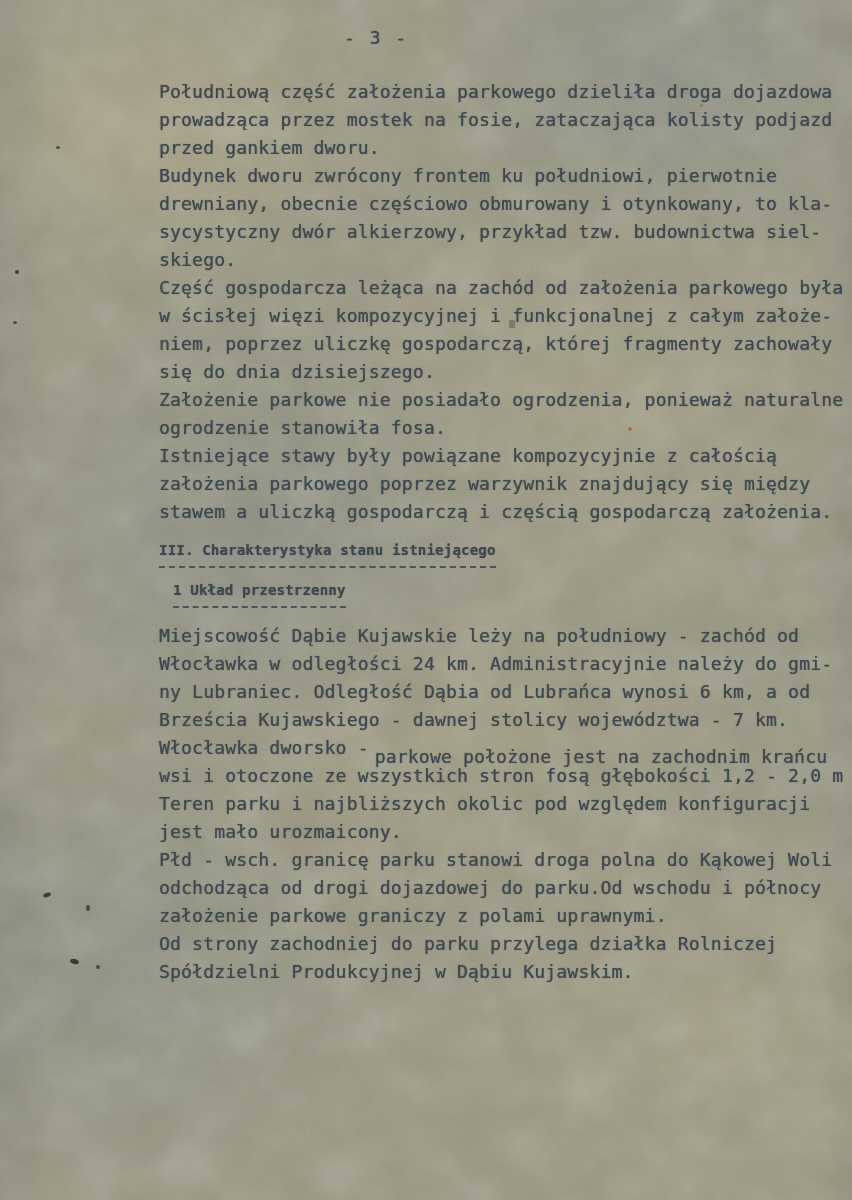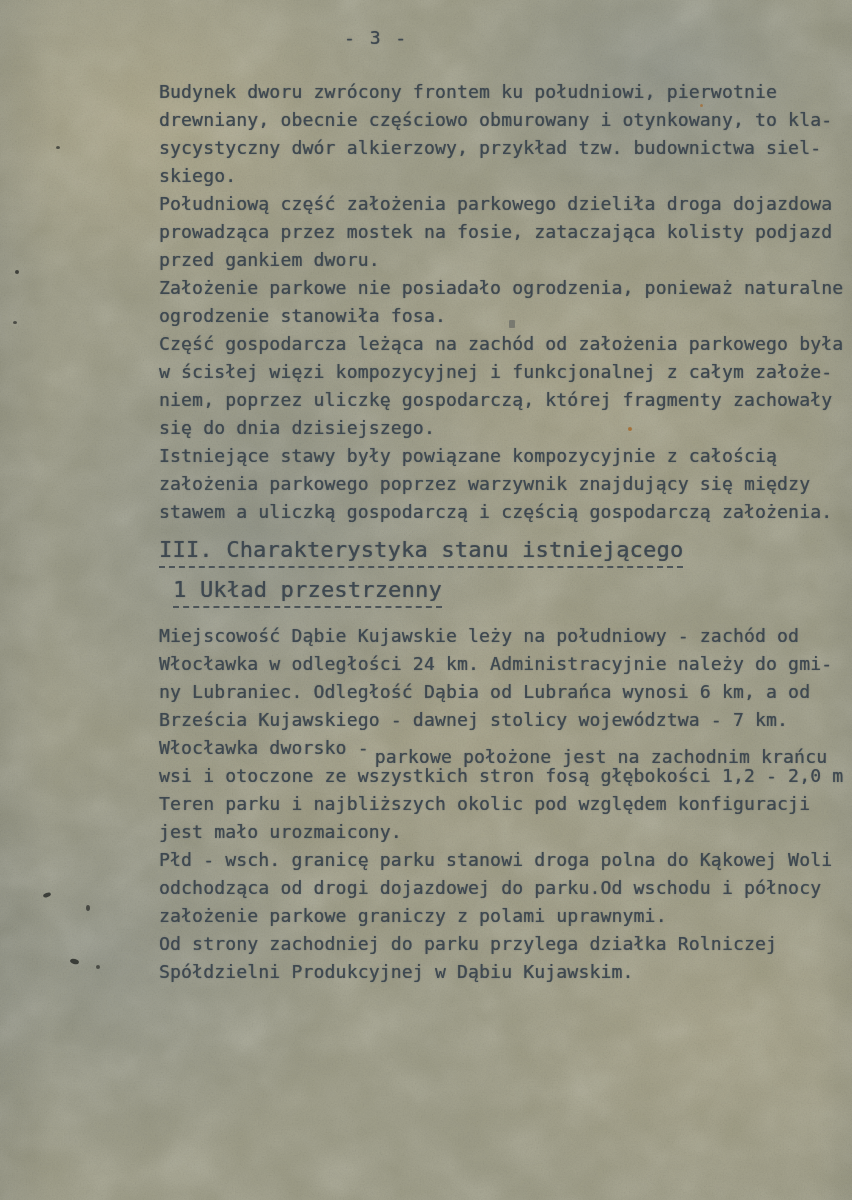--- a/index.html
+++ b/index.html
@@ -34,21 +34,21 @@
   }
   .body-text {
     position:absolute; left:159px; top:78px; width:694px;
     font-size:18px; line-height:28px; letter-spacing:0.2px;
   }
   .para { margin:0; white-space:pre-line; }
   .para-composite { margin:0; white-space:normal; }
   .bl { display:block; white-space:pre-line; }
   .splitline { display:block; white-space:normal; }
   .dropped { position:relative; top:9px; display:inline-block; margin-left:6px; }
-  h2.section, h3.subsection { margin:0; font-size:22px; font-weight:normal; line-height:28px; }
+  h2.section, h3.subsection { margin:0; font-size:14px; font-weight:bold; line-height:28px; }
   h2.section { margin-top:10px; }
   h3.subsection { margin:8px 0 14px 14px; }
   .uline { display:inline-block; border-bottom:2px dashed rgba(62,72,80,0.85); padding-bottom:2px; }
   .speck { position:absolute; border-radius:50%; pointer-events:none; }
 </style>
 </head>
 <body>
 
 <div class="page">
 
@@ -70,33 +70,33 @@
       <feComponentTransfer>
           <feFuncA type="linear" slope="0.35" intercept="0"></feFuncA>
         </feComponentTransfer>
     </filter>
     <rect width="852" height="1200" filter="url(#fineNoise)"></rect>
   </svg>
 
   <div class="pageno ink">- 3 -</div>
 
   <div class="body-text ink">
+      <p class="para">Południową część założenia parkowego dzieliła droga dojazdowa
+prowadząca przez mostek na fosie, zataczająca kolisty podjazd
+przed gankiem dworu.</p>
       <p class="para">Budynek dworu zwrócony frontem ku południowi, pierwotnie
 drewniany, obecnie częściowo obmurowany i otynkowany, to kla-
 sycystyczny dwór alkierzowy, przykład tzw. budownictwa siel-
 skiego.</p>
-      <p class="para">Południową część założenia parkowego dzieliła droga dojazdowa
-prowadząca przez mostek na fosie, zataczająca kolisty podjazd
-przed gankiem dworu.</p>
-      <p class="para">Założenie parkowe nie posiadało ogrodzenia, ponieważ naturalne
-ogrodzenie stanowiła fosa.</p>
       <p class="para">Część gospodarcza leżąca na zachód od założenia parkowego była
 w ścisłej więzi kompozycyjnej i funkcjonalnej z całym założe-
 niem, poprzez uliczkę gospodarczą, której fragmenty zachowały
 się do dnia dzisiejszego.</p>
+      <p class="para">Założenie parkowe nie posiadało ogrodzenia, ponieważ naturalne
+ogrodzenie stanowiła fosa.</p>
       <p class="para">Istniejące stawy były powiązane kompozycyjnie z całością
 założenia parkowego poprzez warzywnik znajdujący się między
 stawem a uliczką gospodarczą i częścią gospodarczą założenia.</p>
       <h2 class="section"><span class="uline">III. Charakterystyka stanu istniejącego</span></h2>
       <h3 class="subsection"><span class="uline">1  Układ przestrzenny</span></h3>
       <p class="para-composite">
         <span class="bl">Miejscowość Dąbie Kujawskie leży na południowy - zachód od
 Włocławka w odległości 24 km. Administracyjnie należy do gmi-
 ny Lubraniec. Odległość Dąbia od Lubrańca wynosi 6 km, a od
 Brześcia Kujawskiego - dawnej stolicy województwa - 7 km.</span>

